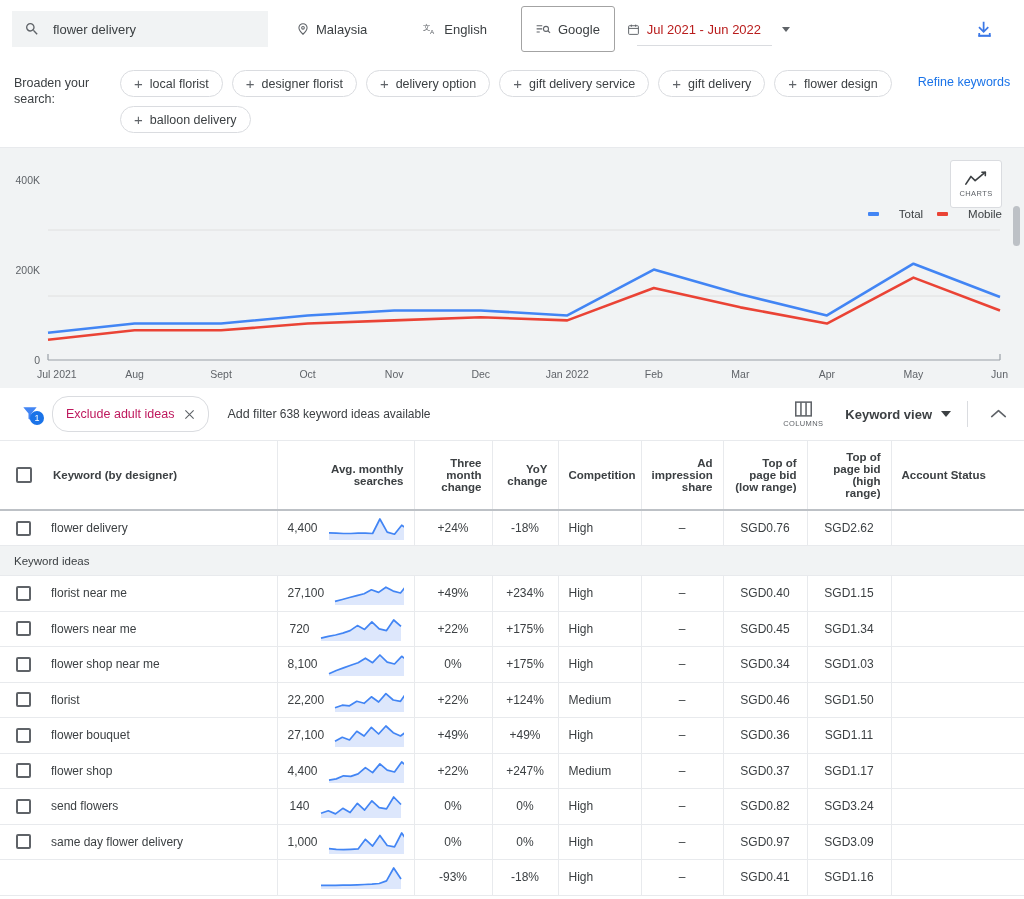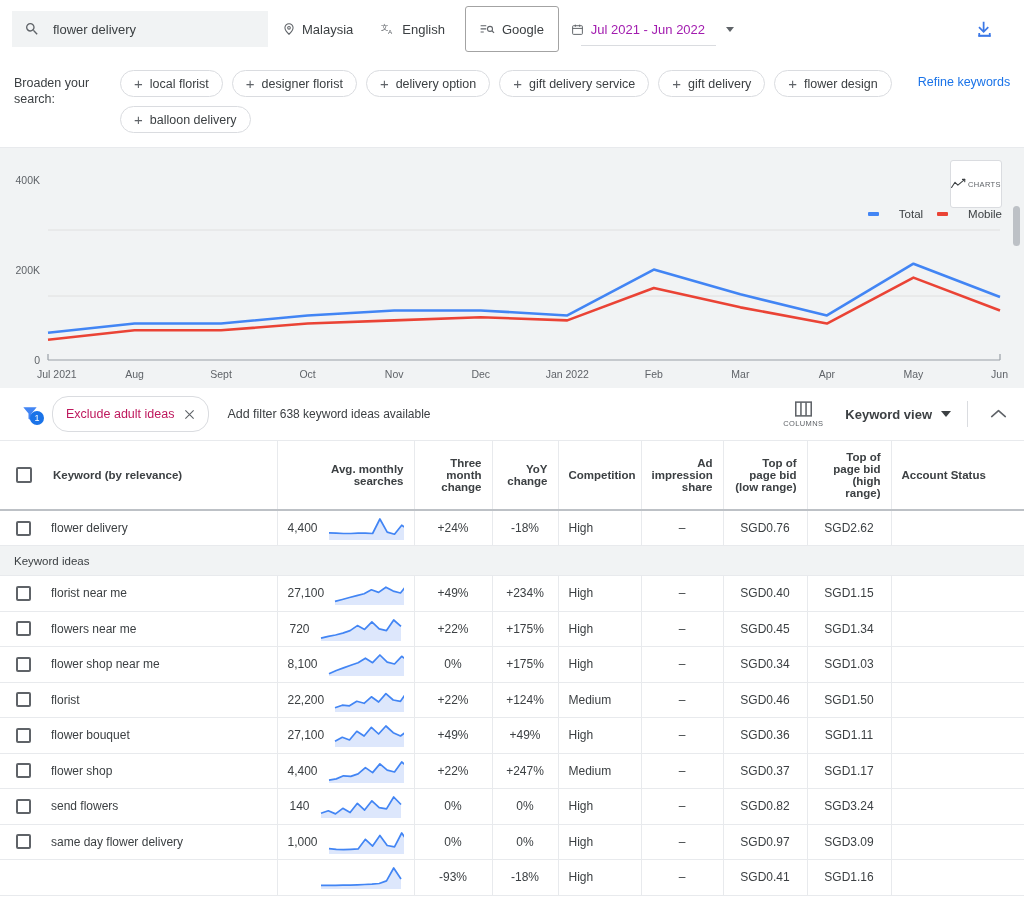--- a/index.html
+++ b/index.html
@@ -13,30 +13,30 @@
   }
 
   
   .topbar { height:58px; display:flex; align-items:center; padding:0 12px; background:#fff; }
   .search-box {
     width:256px; height:36px; background:#f1f3f4; display:flex; align-items:center;
     padding:0 12px; gap:13px; flex:none;
   }
   .search-box .val { font-size:13px; color:#3c4043; }
   .chip-plain {
-    display:flex; align-items:center; gap:6px; height:36px; padding:0 14px;
+    display:flex; align-items:center; gap:6px; height:36px; padding:0 28px;
     font-size:13px; color:#3c4043; white-space:nowrap; background:none; border:none;
   }
   .chip-box {
     display:flex; align-items:center; gap:7px; height:46px; padding:0 14px; margin-left:6px;
     font-size:13px; color:#3c4043; white-space:nowrap;
     border:1px solid #a3a3a3; border-radius:3px; background:#fff;
   }
   .daterange { display:flex; align-items:center; gap:7px; height:36px; padding:0 10px 0 12px;
-      font-size:13px; color:#a21caf; white-space:nowrap; position:relative; }
+      font-size:13px; color:#b91c1c; white-space:nowrap; position:relative; }
   .daterange .underline { position:absolute; left:22px; right:28px; bottom:1px; height:1px; background:#dadce0; }
   .caret-d { width:0;height:0;border-left:4px solid transparent;border-right:4px solid transparent;border-top:5px solid #5f6368; margin-left:14px;}
   .spacer { flex:1 1 auto; }
   .dl-btn { width:40px;height:40px;display:flex;align-items:center;justify-content:center;margin-right:8px;}
 
   
   .broaden { display:flex; padding:12px 12px 14px 14px; border-bottom:1px solid #e8eaed; }
   .broaden-label { font-size:12.5px; color:#3c4043; line-height:16px; width:106px; flex:none; padding-top:5px;}
   .broaden-chips { flex:1 1 auto; display:flex; flex-wrap:wrap; gap:9px; }
   .kw-chip {
@@ -44,21 +44,21 @@
     border:1px solid #dadce0; border-radius:14px; background:#fff;
     font-size:12.5px; color:#3c4043; white-space:nowrap;
   }
   .kw-chip .plus { font-size:15px; color:#5f6368; line-height:1; font-weight:400;}
   .refine { width:96px; flex:none; text-align:center; font-size:12.5px; color:#1a73e8; line-height:17px; padding-top:4px;}
 
   
   .chart-wrap { position:relative; height:240px; background:#f1f3f4; overflow:hidden; }
   .charts-btn {
     position:absolute; right:22px; top:12px; width:52px; height:48px; background:#fff;
-    border:1px solid #dadce0; border-radius:3px; display:flex; flex-direction:row;
+    border:1px solid #dadce0; border-radius:3px; display:flex; flex-direction:column;
     align-items:center; justify-content:center; gap:2px;
   }
   .charts-btn .lbl { font-size:7.5px; color:#5f6368; letter-spacing:.4px; }
   .legend { position:absolute; right:22px; top:60px; display:flex; gap:14px; align-items:center; }
   .legend .item { display:flex; align-items:center; gap:20px; font-size:11.5px; color:#3c4043; }
   .legend .sw { width:11px; height:4px; border-radius:1px; display:block; }
   .vscroll { position:absolute; right:4px; top:58px; width:7px; height:40px; background:#bdc1c6; border-radius:4px; }
   .chart-svg { position:absolute; inset:0; }
   .ytick { font-size:10.5px; fill:#5f6368; }
   .xtick { font-size:10.5px; fill:#5f6368; }
@@ -304,21 +304,21 @@
       <col style="width:82px">
       <col style="width:84px">
       <col style="width:84px">
       <col style="width:133px">
   </colgroup>
   <thead>
       <tr id="kw-head">
         <th class="c-kw">
           <div style="display: flex; align-items: center; gap: 21px; padding-left: 6px;">
             <span class="cb-hdr"></span>
-            <span>Keyword (by relevance)</span>
+            <span>Keyword (by designer)</span>
           </div>
         </th>
         <th class="num">Avg. monthly searches</th>
         <th class="num">Three month change</th>
         <th class="num">YoY change</th>
         <th class="lft">Competition</th>
         <th class="num">Ad impression share</th>
         <th class="num">Top of page bid (low range)</th>
         <th class="num">Top of page bid (high range)</th>
         <th class="lft">Account Status</th>

